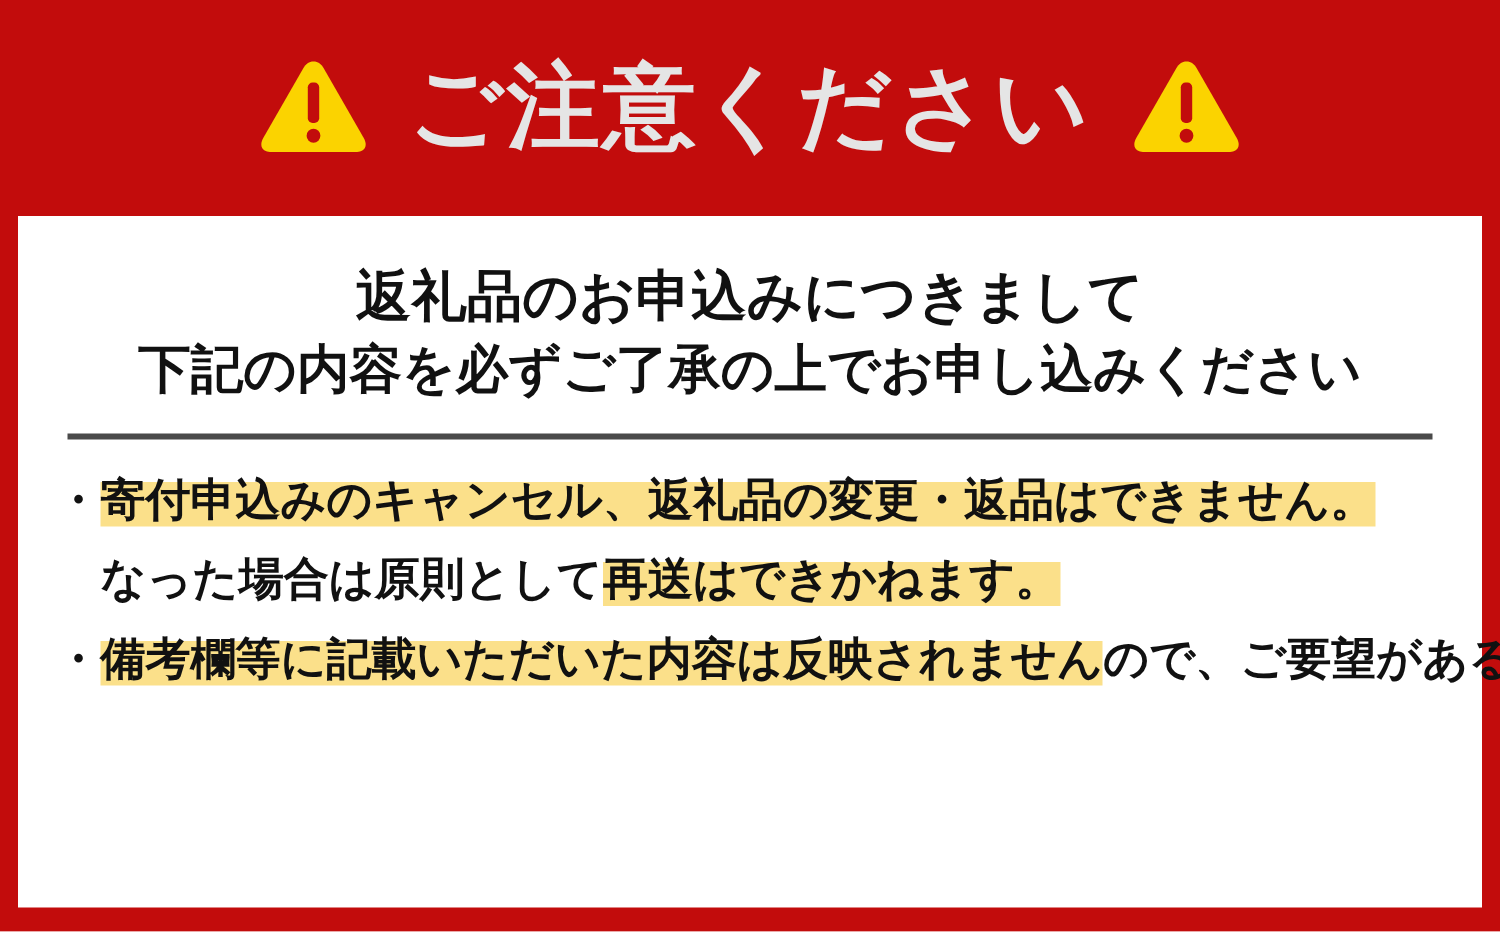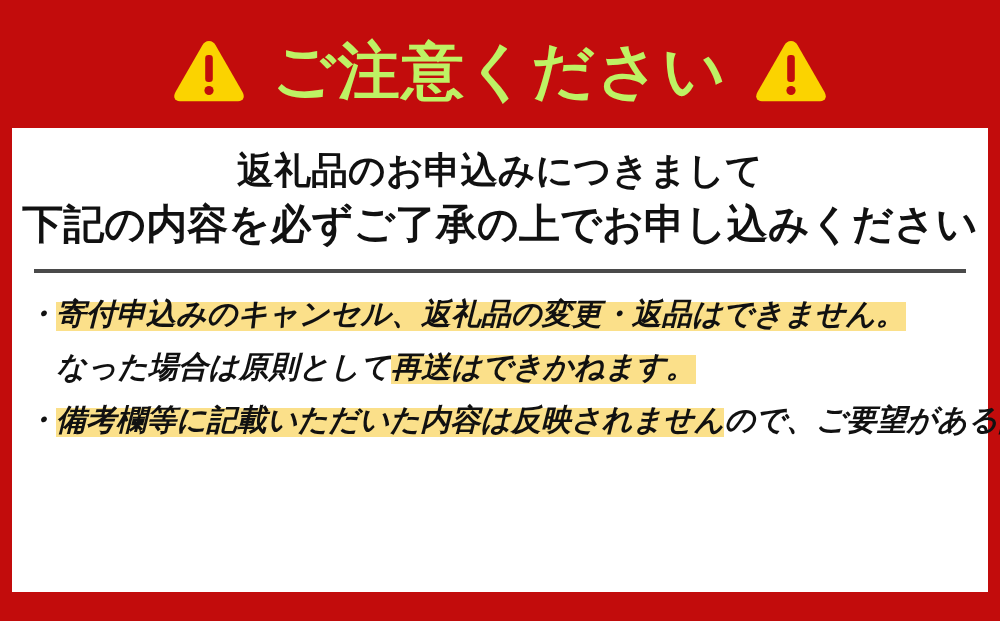--- a/index.html
+++ b/index.html
@@ -35,74 +35,73 @@
   }
 
   .warn-triangle {
     display: block;
     width: 74px;
     height: 66px;
     flex: 0 0 auto;
   }
 
   .notice-title {
-    color: #bef264;
+    color: #e5e5e5;
     font-size: 62px;
     line-height: 1;
     font-weight: 700;
     letter-spacing: 2px;
     white-space: nowrap;
     font-family: "DejaVu Sans", "Liberation Sans", sans-serif;
   }
 
   
   .notice-body {
     position: absolute;
     left: 12px;
-    top: 128px;
+    top: 144px;
     width: 976px;
     height: 464px;
     background: #ffffff;
     box-sizing: border-box;
-    padding: 0;
+    padding: 11px;
   }
 
   .subtitle-block {
     padding-top: 20px;
     text-align: center;
   }
 
   .subtitle-line {
     color: #111111;
     font-weight: 700;
     line-height: 1.22;
     white-space: nowrap;
     font-family: "DejaVu Sans", "Liberation Sans", sans-serif;
   }
 
   .subtitle-line-1 { font-size: 37px; }
-  .subtitle-line-2 { font-size: 41px; margin-top: 6px; }
+  .subtitle-line-2 { font-size: 35px; margin-top: 6px; }
 
   .divider {
     height: 4px;
     background: #4a4a4a;
     margin: 20px 22px 0 22px;
   }
 
   
   .bullet-list {
     margin: 0;
     padding: 18px 14px 0 14px;
     list-style: none;
   }
 
   .bullet-item {
     margin: 0 0 8px 0;
     padding: 0;
-    font-style: italic;
   }
 
   .bullet-line {
     font-size: 30px;
     line-height: 1.5;
     color: #111111;
     font-weight: 700;
     white-space: nowrap;
     font-family: "DejaVu Sans", "Liberation Sans", sans-serif;
   }

